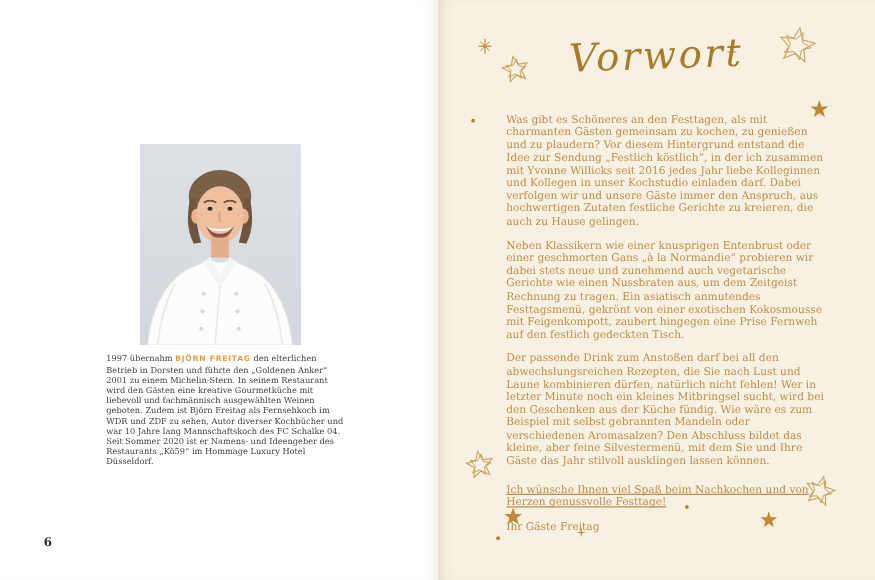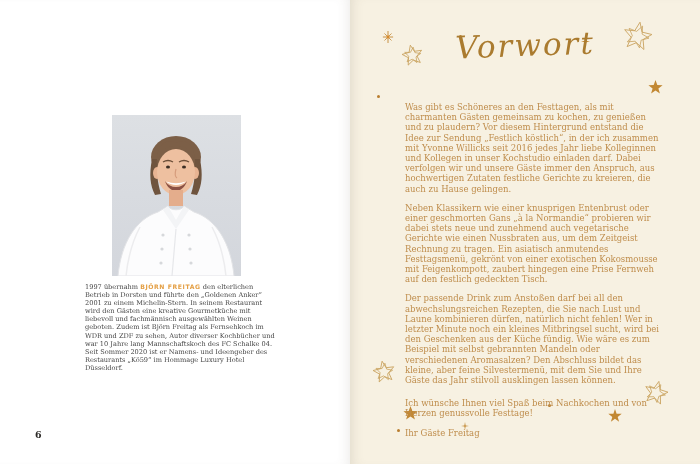--- a/index.html
+++ b/index.html
@@ -20,24 +20,24 @@
   .caption{position:absolute;left:85px;top:283px;width:192px;margin:0;
            font-size:6.6px;line-height:8.1px;color:var(--caption-text);text-align:left;}
   .cap-name{font-family:"DejaVu Sans",sans-serif;font-size:6.1px;font-weight:bold;
             letter-spacing:.6px;color:var(--caption-name);}
   .pagenum{position:absolute;font-size:9.5px;font-weight:bold;color:var(--page-number);}
   .pagenum.left-num{left:35px;top:429px;}
   .heading{position:absolute;left:0;top:26px;width:350px;margin:0;text-align:center;
            font-family:"DejaVu Serif",serif;font-style:italic;font-weight:400;
            font-size:31px;line-height:38px;color:var(--heading-gold);letter-spacing:2px;
            transform:rotate(-2deg);}
-  .body{position:absolute;left:55px;top:102px;width:258px;
+  .body{position:absolute;left:55px;top:91px;width:258px;
         font-size:8.5px;line-height:10.2px;color:var(--gold-text);}
   .body p{margin:0 0 9px 0;}
-  .body p.toast{margin-top:13px;}
+  .body p.toast{margin-top:13px;text-decoration:underline;}
   .body p.sign{margin-top:7px;}
   .decor{position:absolute;left:0;top:0;width:350px;height:464px;pointer-events:none;}
   .decor svg{position:absolute;overflow:visible;}
 </style>
 </head>
 <body>
 
 <div class="spread">
 
   <section class="page left">

